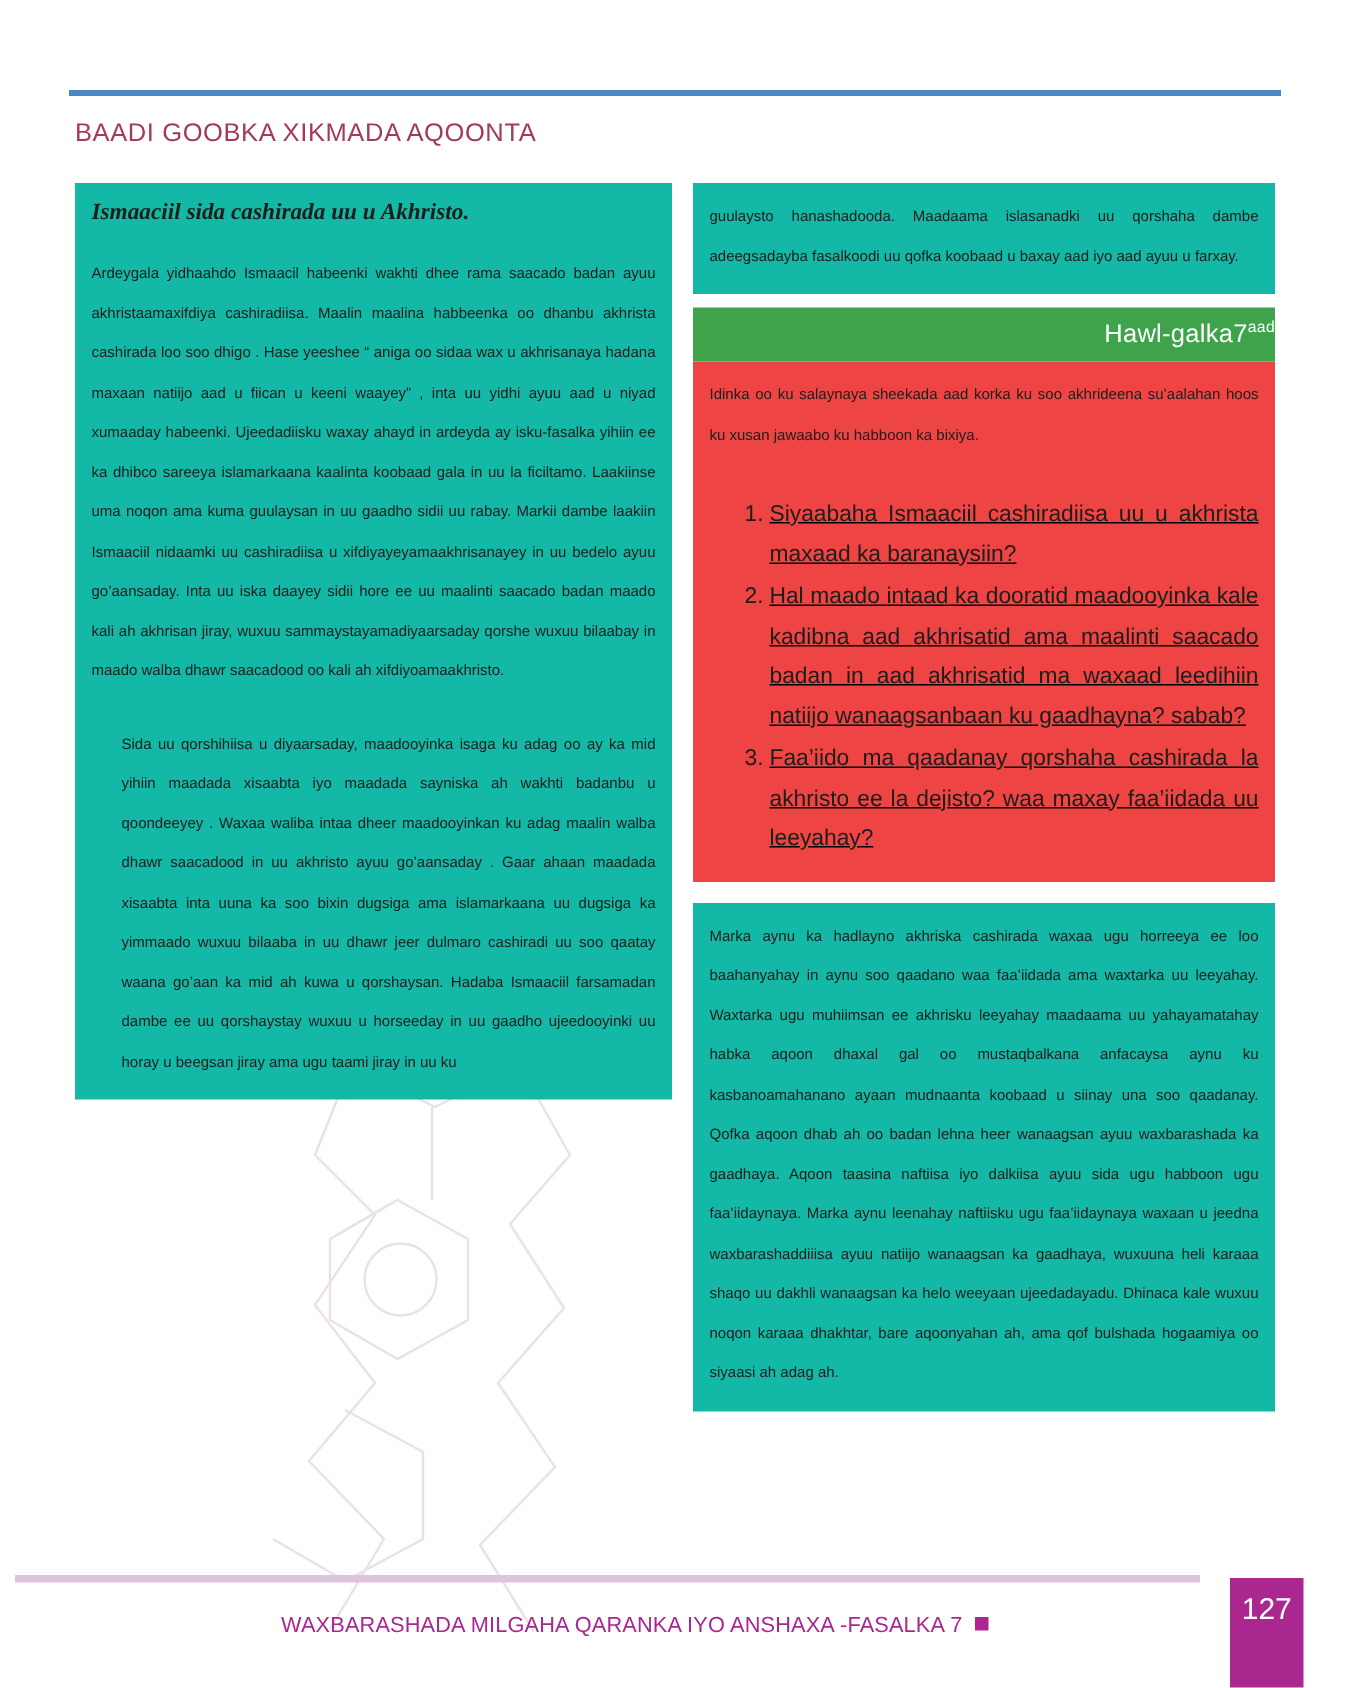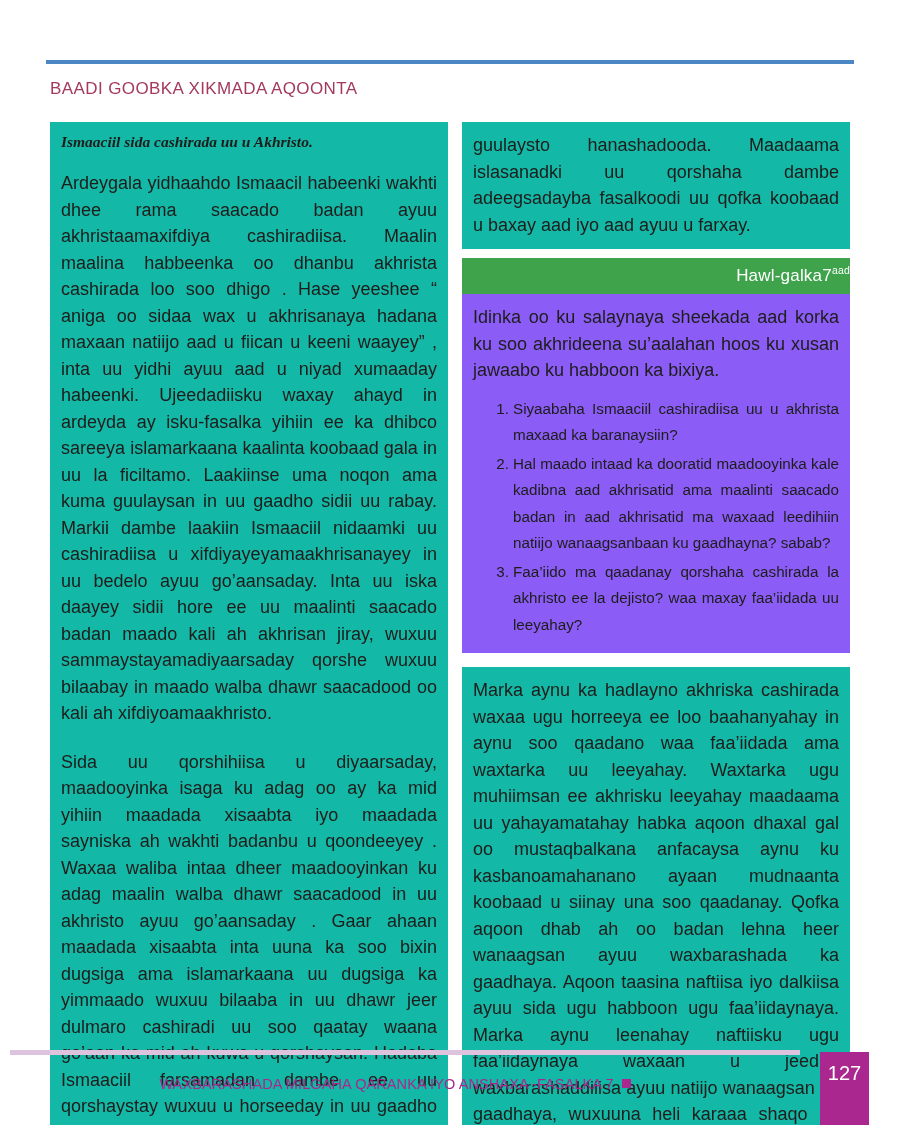--- a/index.html
+++ b/index.html
@@ -72,31 +72,31 @@
     left: 462px;
     top: 122px;
     width: 388px;
   }
 
   .block {
     padding: 10px 11px 11px 11px;
     box-sizing: border-box;
   }
   .block.blue  { background: #14b8a6; }
-  .block.pink  { background: #8b5cf6; }
+  .block.pink  { background: #ef4444; }
 
   .body-text {
-    font-size: 18px;
+    font-size: 10px;
     line-height: 26.5px;
     color: #1d1d1b;
     text-align: justify;
     margin: 0;
     hyphens: none;
   }
-  .body-text + .body-text { margin-top: 22px; }
+  .body-text + .body-text { margin-top: 22px; margin-left: 20px; }
 
   .lede {
     font-family: "Liberation Serif", serif;
     font-weight: bold;
     font-style: italic;
     font-size: 15.5px;
     line-height: 20px;
     color: #1d1d1b;
     margin: 0 0 18px 0;
   }
@@ -112,24 +112,25 @@
     letter-spacing: 0.2px;
   }
   .activity-banner sup {
     font-size: 10.5px;
     vertical-align: super;
     line-height: 0;
   }
 
   
   ol.questions {
-    margin: 12px 0 4px 0;
+    margin: 26px 0 4px 0;
     padding: 0 0 0 40px;
     list-style: none;
     counter-reset: q;
+    text-decoration: underline;
   }
   ol.questions li {
     counter-increment: q;
     position: relative;
     font-size: 15.2px;
     line-height: 26.5px;
     color: #1d1d1b;
     text-align: justify;
     margin-bottom: 2px;
   }
@@ -161,20 +162,21 @@
     position: absolute;
     left: 0;
     top: 1076px;
     width: 790px;
     text-align: center;
     font-size: 14.5px;
     letter-spacing: 0.1px;
     color: #a9278f;
     z-index: 3;
     white-space: nowrap;
+    padding-left: 28px;
   }
   .footer-square {
     display: inline-block;
     width: 9px;
     height: 9px;
     background: #a9278f;
     margin-left: 8px;
     vertical-align: 1px;
   }
   .page-number-box {

